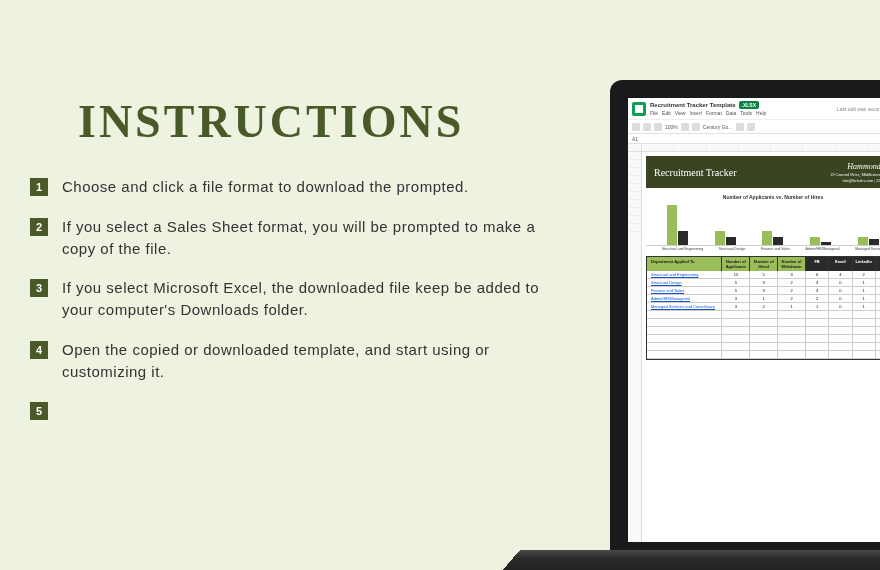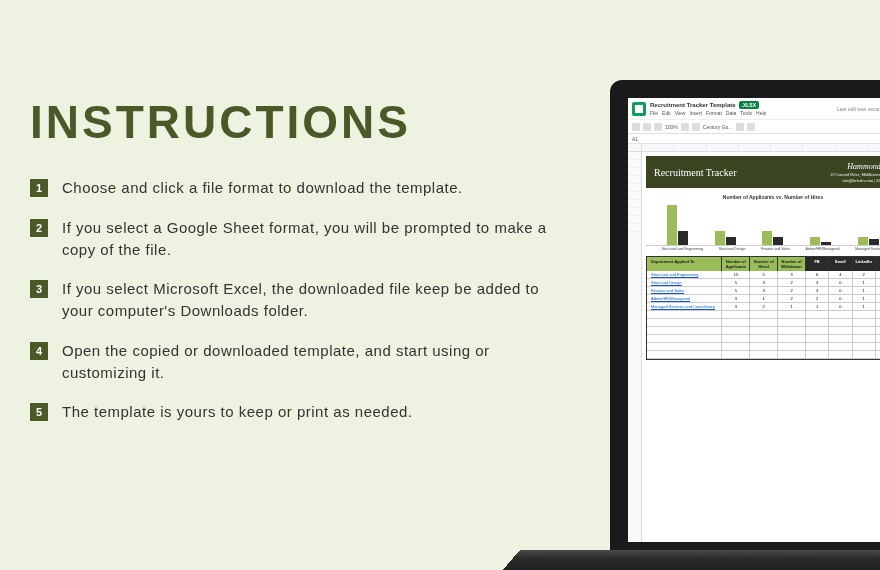--- a/index.html
+++ b/index.html
@@ -13,21 +13,23 @@
 }
 .content {
   padding: 95px 0 0 30px;
   width: 560px;
 }
 .title {
   font-size: 46px;
   font-weight: 900;
   letter-spacing: 3px;
   color: #4a5928;
+  margin-left: 48px;
   margin-bottom: 28px;
+  font-family: Liberation Serif, serif;
 }
 .steps { list-style: none; }
 .step {
   display: flex;
   align-items: flex-start;
   margin-bottom: 18px;
 }
 .num {
   width: 18px;
   height: 18px;
@@ -229,37 +231,36 @@
 }
 </style>
 </head>
 <body>
 
 <div class="content">
   <h1 class="title">INSTRUCTIONS</h1>
   <ol class="steps">
     <li class="step">
       <div class="num">1</div>
-      <div class="step-text">Choose and click a file format to download the template.</div>
+      <div class="step-text">Choose and click a file format to download the prompted.</div>
     </li>
     <li class="step">
       <div class="num">2</div>
-      <div class="step-text">If you select a Google Sheet format, you will be prompted to make a copy of the file.</div>
+      <div class="step-text">If you select a Sales Sheet format, you will be prompted to make a copy of the file.</div>
     </li>
     <li class="step">
       <div class="num">3</div>
       <div class="step-text">If you select Microsoft Excel, the downloaded file keep be added to your computer's Downloads folder.</div>
     </li>
     <li class="step">
       <div class="num">4</div>
       <div class="step-text">Open the copied or downloaded template, and start using or customizing it.</div>
     </li>
     <li class="step">
       <div class="num">5</div>
-      <div class="step-text">The template is yours to keep or print as needed.</div>
     </li>
   </ol>
 </div>
 
 <div class="laptop">
   <div class="screen-frame">
     <div class="screen">
 
       <div class="gs-topbar">
         <div class="gs-logo"></div>

